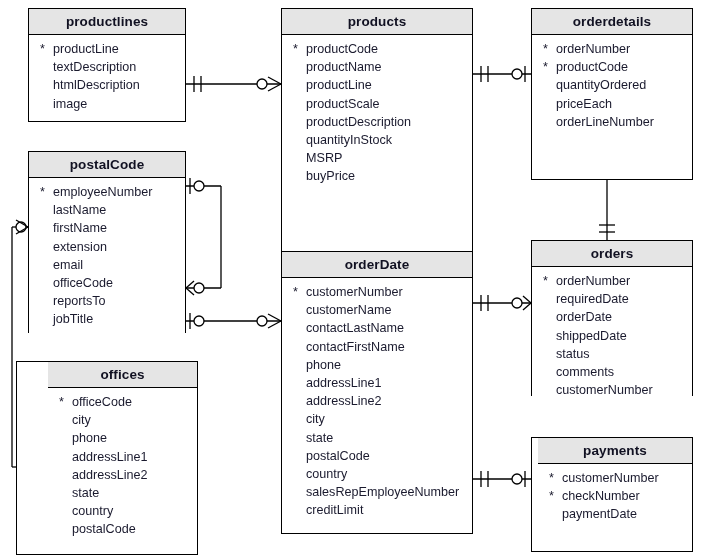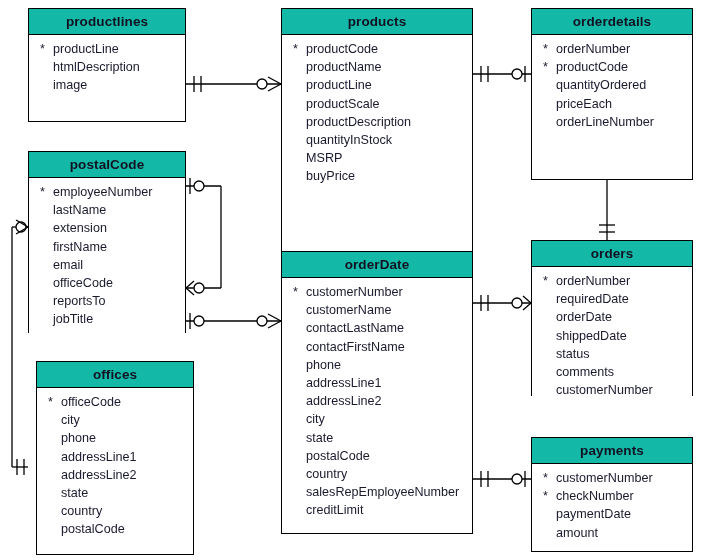--- a/index.html
+++ b/index.html
@@ -34,21 +34,21 @@
   }
   .entity-title {
     box-sizing: border-box;
     height: 26px;
     line-height: 25px;
     text-align: center;
     font-size: 13.5px;
     font-weight: bold;
     color: #111122;
     border-bottom: 1.3px solid #000000;
-    background: #14b8a6;
+    background: #e5e5e5;
     letter-spacing: 0.1px;
   }
   .attr-list {
     box-sizing: border-box;
     padding: 5px 0 6px 0;
     background: #ffffff;
   }
   .attr {
     position: relative;
     box-sizing: border-box;
@@ -148,20 +148,21 @@
       <line x1="525" y1="471" x2="525" y2="487" stroke="#000" stroke-width="1.3"></line>
     </g>
 
   </svg>
 
   <div id="entity-layer">
       <div class="entity" style="left: 28px; top: 8px; width: 158px; height: 114px;">
         <div class="entity-title">productlines</div>
         <div class="attr-list">
           <div class="attr"><span class="pk">*</span><span>productLine</span></div>
+          <div class="attr"><span class="pk"></span><span>textDescription</span></div>
           <div class="attr"><span class="pk"></span><span>htmlDescription</span></div>
           <div class="attr"><span class="pk"></span><span>image</span></div>
         </div>
       </div>
       <div class="entity" style="left: 281px; top: 8px; width: 192px; height: 268px;">
         <div class="entity-title">products</div>
         <div class="attr-list">
           <div class="attr"><span class="pk">*</span><span>productCode</span></div>
           <div class="attr"><span class="pk"></span><span>productName</span></div>
           <div class="attr"><span class="pk"></span><span>productLine</span></div>
@@ -180,29 +181,29 @@
           <div class="attr"><span class="pk"></span><span>quantityOrdered</span></div>
           <div class="attr"><span class="pk"></span><span>priceEach</span></div>
           <div class="attr"><span class="pk"></span><span>orderLineNumber</span></div>
         </div>
       </div>
       <div class="entity" style="left: 28px; top: 151px; width: 158px; height: 182px;">
         <div class="entity-title">postalCode</div>
         <div class="attr-list">
           <div class="attr"><span class="pk">*</span><span>employeeNumber</span></div>
           <div class="attr"><span class="pk"></span><span>lastName</span></div>
+          <div class="attr"><span class="pk"></span><span>firstName</span></div>
           <div class="attr"><span class="pk"></span><span>extension</span></div>
-          <div class="attr"><span class="pk"></span><span>firstName</span></div>
           <div class="attr"><span class="pk"></span><span>email</span></div>
           <div class="attr"><span class="pk"></span><span>officeCode</span></div>
           <div class="attr"><span class="pk"></span><span>reportsTo</span></div>
           <div class="attr"><span class="pk"></span><span>jobTitle</span></div>
         </div>
       </div>
-      <div class="entity" style="left: 36px; top: 361px; width: 158px; height: 194px;">
+      <div class="entity" style="left: 16px; top: 361px; width: 182px; height: 194px; padding-left: 31px;">
         <div class="entity-title">offices</div>
         <div class="attr-list">
           <div class="attr"><span class="pk">*</span><span>officeCode</span></div>
           <div class="attr"><span class="pk"></span><span>city</span></div>
           <div class="attr"><span class="pk"></span><span>phone</span></div>
           <div class="attr"><span class="pk"></span><span>addressLine1</span></div>
           <div class="attr"><span class="pk"></span><span>addressLine2</span></div>
           <div class="attr"><span class="pk"></span><span>state</span></div>
           <div class="attr"><span class="pk"></span><span>country</span></div>
           <div class="attr"><span class="pk"></span><span>postalCode</span></div>
@@ -231,23 +232,22 @@
         <div class="attr-list">
           <div class="attr"><span class="pk">*</span><span>orderNumber</span></div>
           <div class="attr"><span class="pk"></span><span>requiredDate</span></div>
           <div class="attr"><span class="pk"></span><span>orderDate</span></div>
           <div class="attr"><span class="pk"></span><span>shippedDate</span></div>
           <div class="attr"><span class="pk"></span><span>status</span></div>
           <div class="attr"><span class="pk"></span><span>comments</span></div>
           <div class="attr"><span class="pk"></span><span>customerNumber</span></div>
         </div>
       </div>
-      <div class="entity" style="left: 531px; top: 437px; width: 162px; height: 115px;">
+      <div class="entity" style="left: 531px; top: 437px; width: 162px; height: 115px; padding-left: 6px;">
         <div class="entity-title">payments</div>
         <div class="attr-list">
           <div class="attr"><span class="pk">*</span><span>customerNumber</span></div>
           <div class="attr"><span class="pk">*</span><span>checkNumber</span></div>
           <div class="attr"><span class="pk"></span><span>paymentDate</span></div>
-          <div class="attr"><span class="pk"></span><span>amount</span></div>
         </div>
       </div>
     </div>
 </div>
 
 </body></html>

